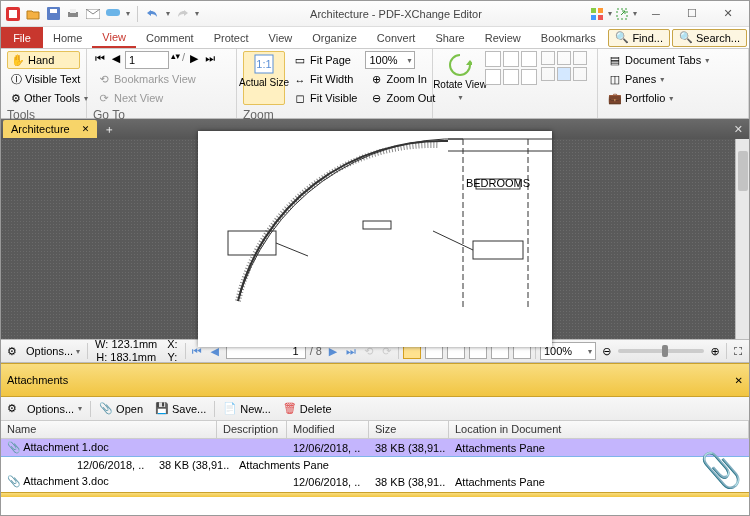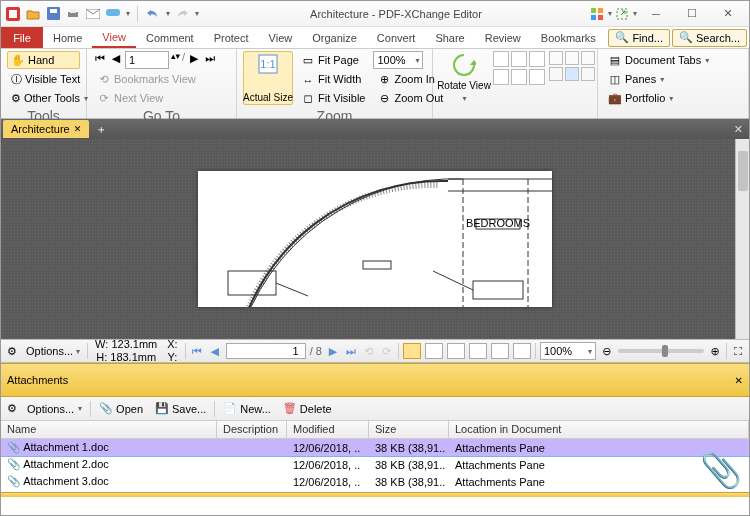--- a/index.html
+++ b/index.html
@@ -14,33 +14,33 @@
 .winctrl{width:34px;height:20px;display:flex;align-items:center;justify-content:center;color:#555}
 .ribbontabs{height:22px;background:#fff;display:flex;align-items:stretch;border-bottom:1px solid #ccc;position:relative}
 .filetab{background:#c8372e;color:#fff;width:42px;display:flex;align-items:center;justify-content:center}
 .rtab{padding:0 10px;display:flex;align-items:center;color:#444}
 .rtab.active{color:#c8372e;border-bottom:2px solid #c8372e;background:#fff}
 .rtright{position:absolute;right:2px;top:0;display:flex;gap:2px;align-items:center;height:100%}
 .rtright .btn{display:flex;align-items:center;gap:3px;padding:0 6px;height:18px;border:1px solid #c8a548;background:#fdf6e1;border-radius:2px}
 .ribbon{height:70px;background:linear-gradient(#fcfcfc,#f1f1f1);border-bottom:1px solid #bbb;display:flex}
 .rgroup{border-right:1px solid #d4d4d4;display:flex;flex-direction:column;padding:2px 6px 0}
 .rgroup .body{flex:1;display:flex;gap:4px;align-items:flex-start}
-.rgroup .glabel{text-align:center;color:#666;font-size:14px;padding:1px 0}
+.rgroup .glabel{text-align:left;color:#666;font-size:12px;padding:1px 0}
 .rbtn{display:flex;align-items:center;gap:3px;padding:1px 3px;border:1px solid transparent;border-radius:2px;white-space:nowrap}
 .rbtn.sel{background:#fff0c1;border-color:#e5c15a}
-.rbtn.big{flex-direction:column;width:50px;text-align:center;height:54px;justify-content:space-between}
+.rbtn.big{flex-direction:column;width:42px;text-align:center;height:54px;justify-content:flex-start}
 .vstack{display:flex;flex-direction:column;gap:1px}
 .ico{display:inline-flex;width:14px;height:14px;align-items:center;justify-content:center}
 .spin{width:44px;height:18px;border:1px solid #aaa;background:#fff;display:flex;align-items:center;padding:0 3px}
 .drop{width:50px;height:18px;border:1px solid #aaa;background:#fff;display:flex;align-items:center;padding:0 3px;justify-content:space-between}
 .doctabs{height:20px;background:linear-gradient(#6a6a6a,#555);display:flex;align-items:center;padding-left:2px}
-.doctab{background:#f7d469;height:18px;padding:0 8px;display:flex;align-items:center;border-radius:2px 2px 0 0;gap:4px}
+.doctab{background:#f7d469;height:18px;padding:0 8px;display:flex;align-items:center;border-radius:2px 2px 0 0;gap:12px}
 .addtab{color:#fff;margin-left:4px;width:16px;text-align:center}
 .view{height:200px;background:#5a5a5a;display:flex;align-items:center;justify-content:center;background-image:radial-gradient(circle,#6b6b6b 0.5px,transparent 0.5px);background-size:3px 3px;position:relative}
-.page{width:354px;height:136px;background:#fff;box-shadow:0 0 4px rgba(0,0,0,.5);position:relative;overflow:hidden}
+.page{width:354px;height:216px;background:#fff;box-shadow:0 0 4px rgba(0,0,0,.5);position:relative;overflow:hidden}
 .vscroll{position:absolute;right:0;top:0;width:14px;height:100%;background:#e8e8e8;border-left:1px solid #bbb}
 .vthumb{position:absolute;left:2px;width:10px;background:#c3c3c3;border-radius:2px}
 .statusbar{height:24px;background:linear-gradient(#f7f7f7,#e9e9e9);border-top:1px solid #bbb;border-bottom:1px solid #bbb;display:flex;align-items:center;gap:4px;padding:0 4px}
 .sb-sep{width:1px;height:16px;background:#ccc}
 .sb-btn{display:flex;align-items:center;gap:2px;padding:0 3px}
 .sb-rect{width:18px;height:16px;border:1px solid #aaa;background:#fff}
 .sb-rect.sel{background:#ffe28f;border-color:#d4a020}
 .panehdr{height:19px;background:linear-gradient(#f9dd80,#f1c542);border-top:1px solid #caa12c;border-bottom:1px solid #caa12c;display:flex;align-items:center;padding:16px 6px;justify-content:space-between}
 .atoolbar{height:24px;background:linear-gradient(#f7f7f7,#ededed);display:flex;align-items:center;gap:4px;padding:0 4px;border-bottom:1px solid #ccc}
 .atoolbar .btn{display:flex;align-items:center;gap:3px;padding:0 4px}
@@ -421,21 +421,20 @@
 </div>
 <div class="attach-area">
   <div class="arow sel">
     <div class="col-name">📎 <span>Attachment 1.doc</span></div>
     <div class="col-desc"></div>
     <div class="col-mod">12/06/2018, ..</div>
     <div class="col-size">38 KB (38,91..</div>
     <div class="col-loc">Attachments Pane</div>
   </div>
   <div class="arow">
-    <div class="col-name">📎 <span>Attachment 2.doc</span></div>
     <div class="col-desc"></div>
     <div class="col-mod">12/06/2018, ..</div>
     <div class="col-size">38 KB (38,91..</div>
     <div class="col-loc">Attachments Pane</div>
   </div>
   <div class="arow">
     <div class="col-name">📎 <span>Attachment 3.doc</span></div>
     <div class="col-desc"></div>
     <div class="col-mod">12/06/2018, ..</div>
     <div class="col-size">38 KB (38,91..</div>

